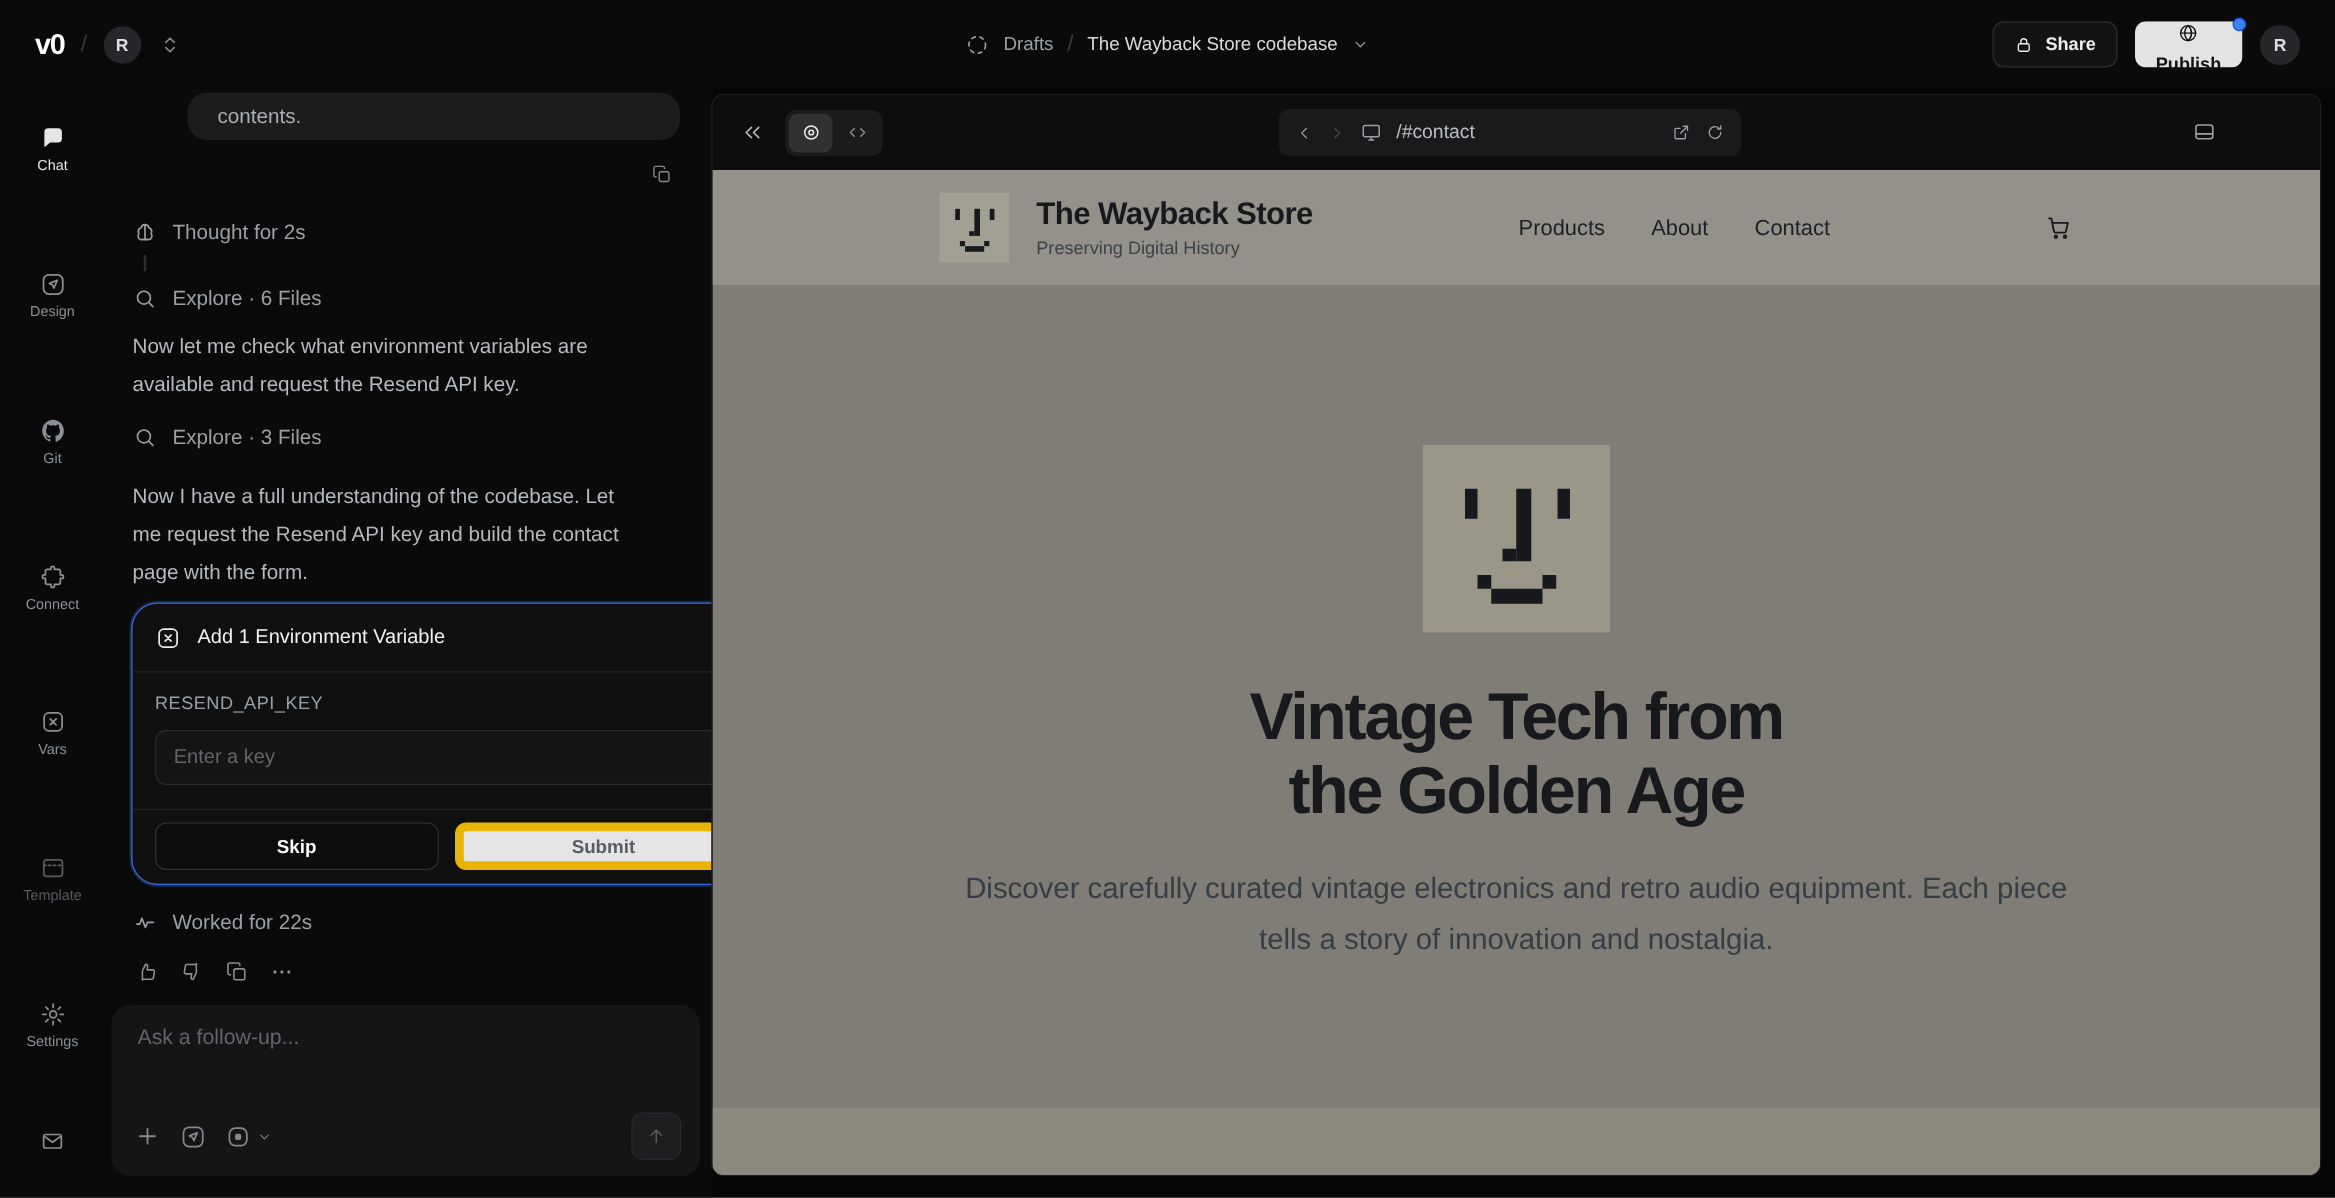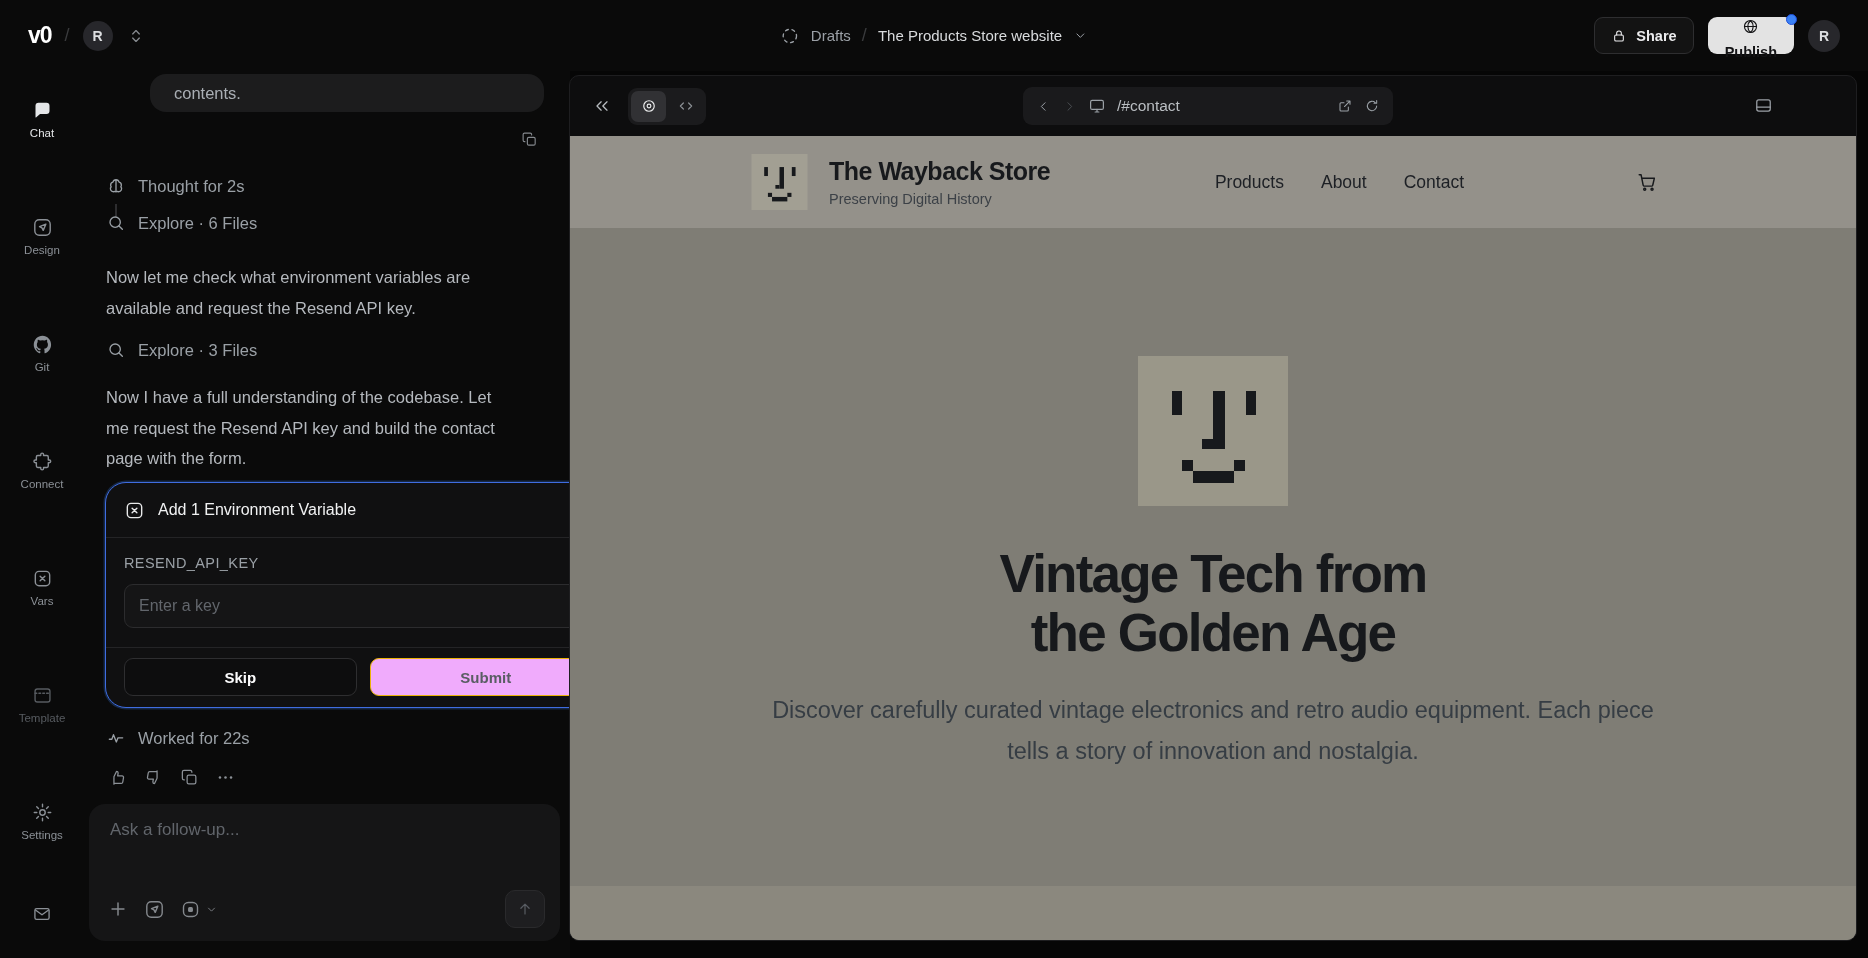--- a/index.html
+++ b/index.html
@@ -53,21 +53,21 @@
   .env-dialog { position:absolute; left:21px; top:411px; width:516px; height:226px; background:#101011; border:1.5px solid #3f6ce0; border-radius:21px; box-shadow:0 0 0 1.5px rgba(59,130,246,.25); overflow:hidden; }
   .env-head { height:55px; display:flex; align-items:center; gap:13px; padding:0 18px; border-bottom:1px solid #242426; color:#f0f1f2; font-size:16px; font-weight:400; }
   .env-head .ic { width:21px; height:21px; color:#e8e9ea; }
   .env-body { padding:17px 18px 0 18px; }
   .env-var { color:#9aa0a6; font-size:14.5px; letter-spacing:.4px; }
   .env-input { margin-top:13px; width:100%; height:44px; background:#151516; border:1px solid #2c2c2e; border-radius:9px; padding:0 14px; color:#d6d8da; font-size:16px; font-family:inherit; outline:none; }
   .env-input::placeholder { color:#62666c; }
   .env-foot { position:absolute; left:0; right:0; bottom:0; border-top:1px solid #242426; padding:10px 18px 11px; display:flex; gap:13px; }
   .env-btn { flex:1; height:38px; border-radius:9px; font-size:15px; font-weight:600; font-family:inherit; cursor:pointer; }
   .env-btn.skip { background:#0d0d0e; border:1px solid #2e2e30; color:#fbfbfc; }
-  .env-btn.submit { background:#f0abfc; border:1px solid #eab308; color:#595d63; }
+  .env-btn.submit { background:#e5e5e5; border:7px solid #eab308; color:#595d63; }
 
   .actions-row { position:absolute; left:24px; top:697px; display:flex; align-items:center; gap:17px; color:#8b9096; }
   .actions-row .ic { width:19px; height:19px; cursor:pointer; }
 
   .chat-input { position:absolute; left:5px; top:733px; width:471px; height:137px; background:#151516; border-radius:16px; }
   .follow-input { position:absolute; left:21px; top:10px; right:20px; height:32px; background:transparent; border:none; outline:none; color:#c9ccd0; font-size:17px; font-family:inherit; }
   .follow-input::placeholder { color:#61656b; }
   .ci-row { position:absolute; left:18px; right:15px; bottom:13px; display:flex; align-items:center; gap:15px; color:#85898e; }
   .ci-row .ic { cursor:pointer; }
   .model-group { display:flex; align-items:center; gap:4px; cursor:pointer; }
@@ -117,21 +117,21 @@
         </svg>
     </span>
   </div>
 
   <div class="tb-center">
     <svg class="ic dashed-ic" viewBox="0 0 24 24">
         <circle cx="12" cy="12" r="8" stroke-dasharray="3.6 4.4"></circle>
       </svg>
     <span class="crumb">Drafts</span>
     <span class="slash">/</span>
-    <span class="crumb proj">The Products Store website</span>
+    <span class="crumb proj">The Wayback Store codebase</span>
     <svg class="ic" viewBox="0 0 24 24" style="width:15px;height:15px;color:#9ba0a6">
         <path d="M6.5 9.5l5.5 5.5 5.5-5.5"></path>
       </svg>
   </div>
 
   <div class="tb-right">
     <button class="btn share">
       <svg class="ic" viewBox="0 0 24 24" style="width:16px;height:16px">
           <rect x="5.5" y="10.5" width="13" height="9" rx="2"></rect>
           <path d="M8.5 10.5V8a3.5 3.5 0 0 1 7 0v2.5"></path>
@@ -217,21 +217,21 @@
   </span>
 
   <div class="meta-row" style="left:22px; top:105px;">
     <svg class="ic" viewBox="0 0 24 24">
         <path d="M12 4.5c-1.8 0-3.3 1.2-3.7 2.9A3.6 3.6 0 0 0 5.6 11c0 .7.2 1.4.6 1.9a3.6 3.6 0 0 0 2.7 6c.6 0 1.2-.1 1.7-.4.4.3.9.4 1.4.4s1-.1 1.4-.4c.5.3 1.1.4 1.7.4a3.6 3.6 0 0 0 2.7-6c.4-.5.6-1.2.6-1.9a3.6 3.6 0 0 0-2.7-3.6A3.8 3.8 0 0 0 12 4.5z M12 5.5v13"></path>
       </svg>
     <span>Thought for 2s</span>
   </div>
   <div class="connector"></div>
 
-  <div class="meta-row" style="left:22px; top:142px;">
+  <div class="meta-row" style="left:22px; top:158px;">
     <svg class="ic" viewBox="0 0 24 24">
         <circle cx="11" cy="11" r="6.2"></circle>
         <path d="M15.6 15.6l4 4"></path>
       </svg>
     <span>Explore · 6 Files</span>
   </div>
 
   <p class="para" style="top:191px;">Now let me check what environment variables are available and request the Resend API key.</p>
 
   <div class="meta-row" style="left:22px; top:269px;">

